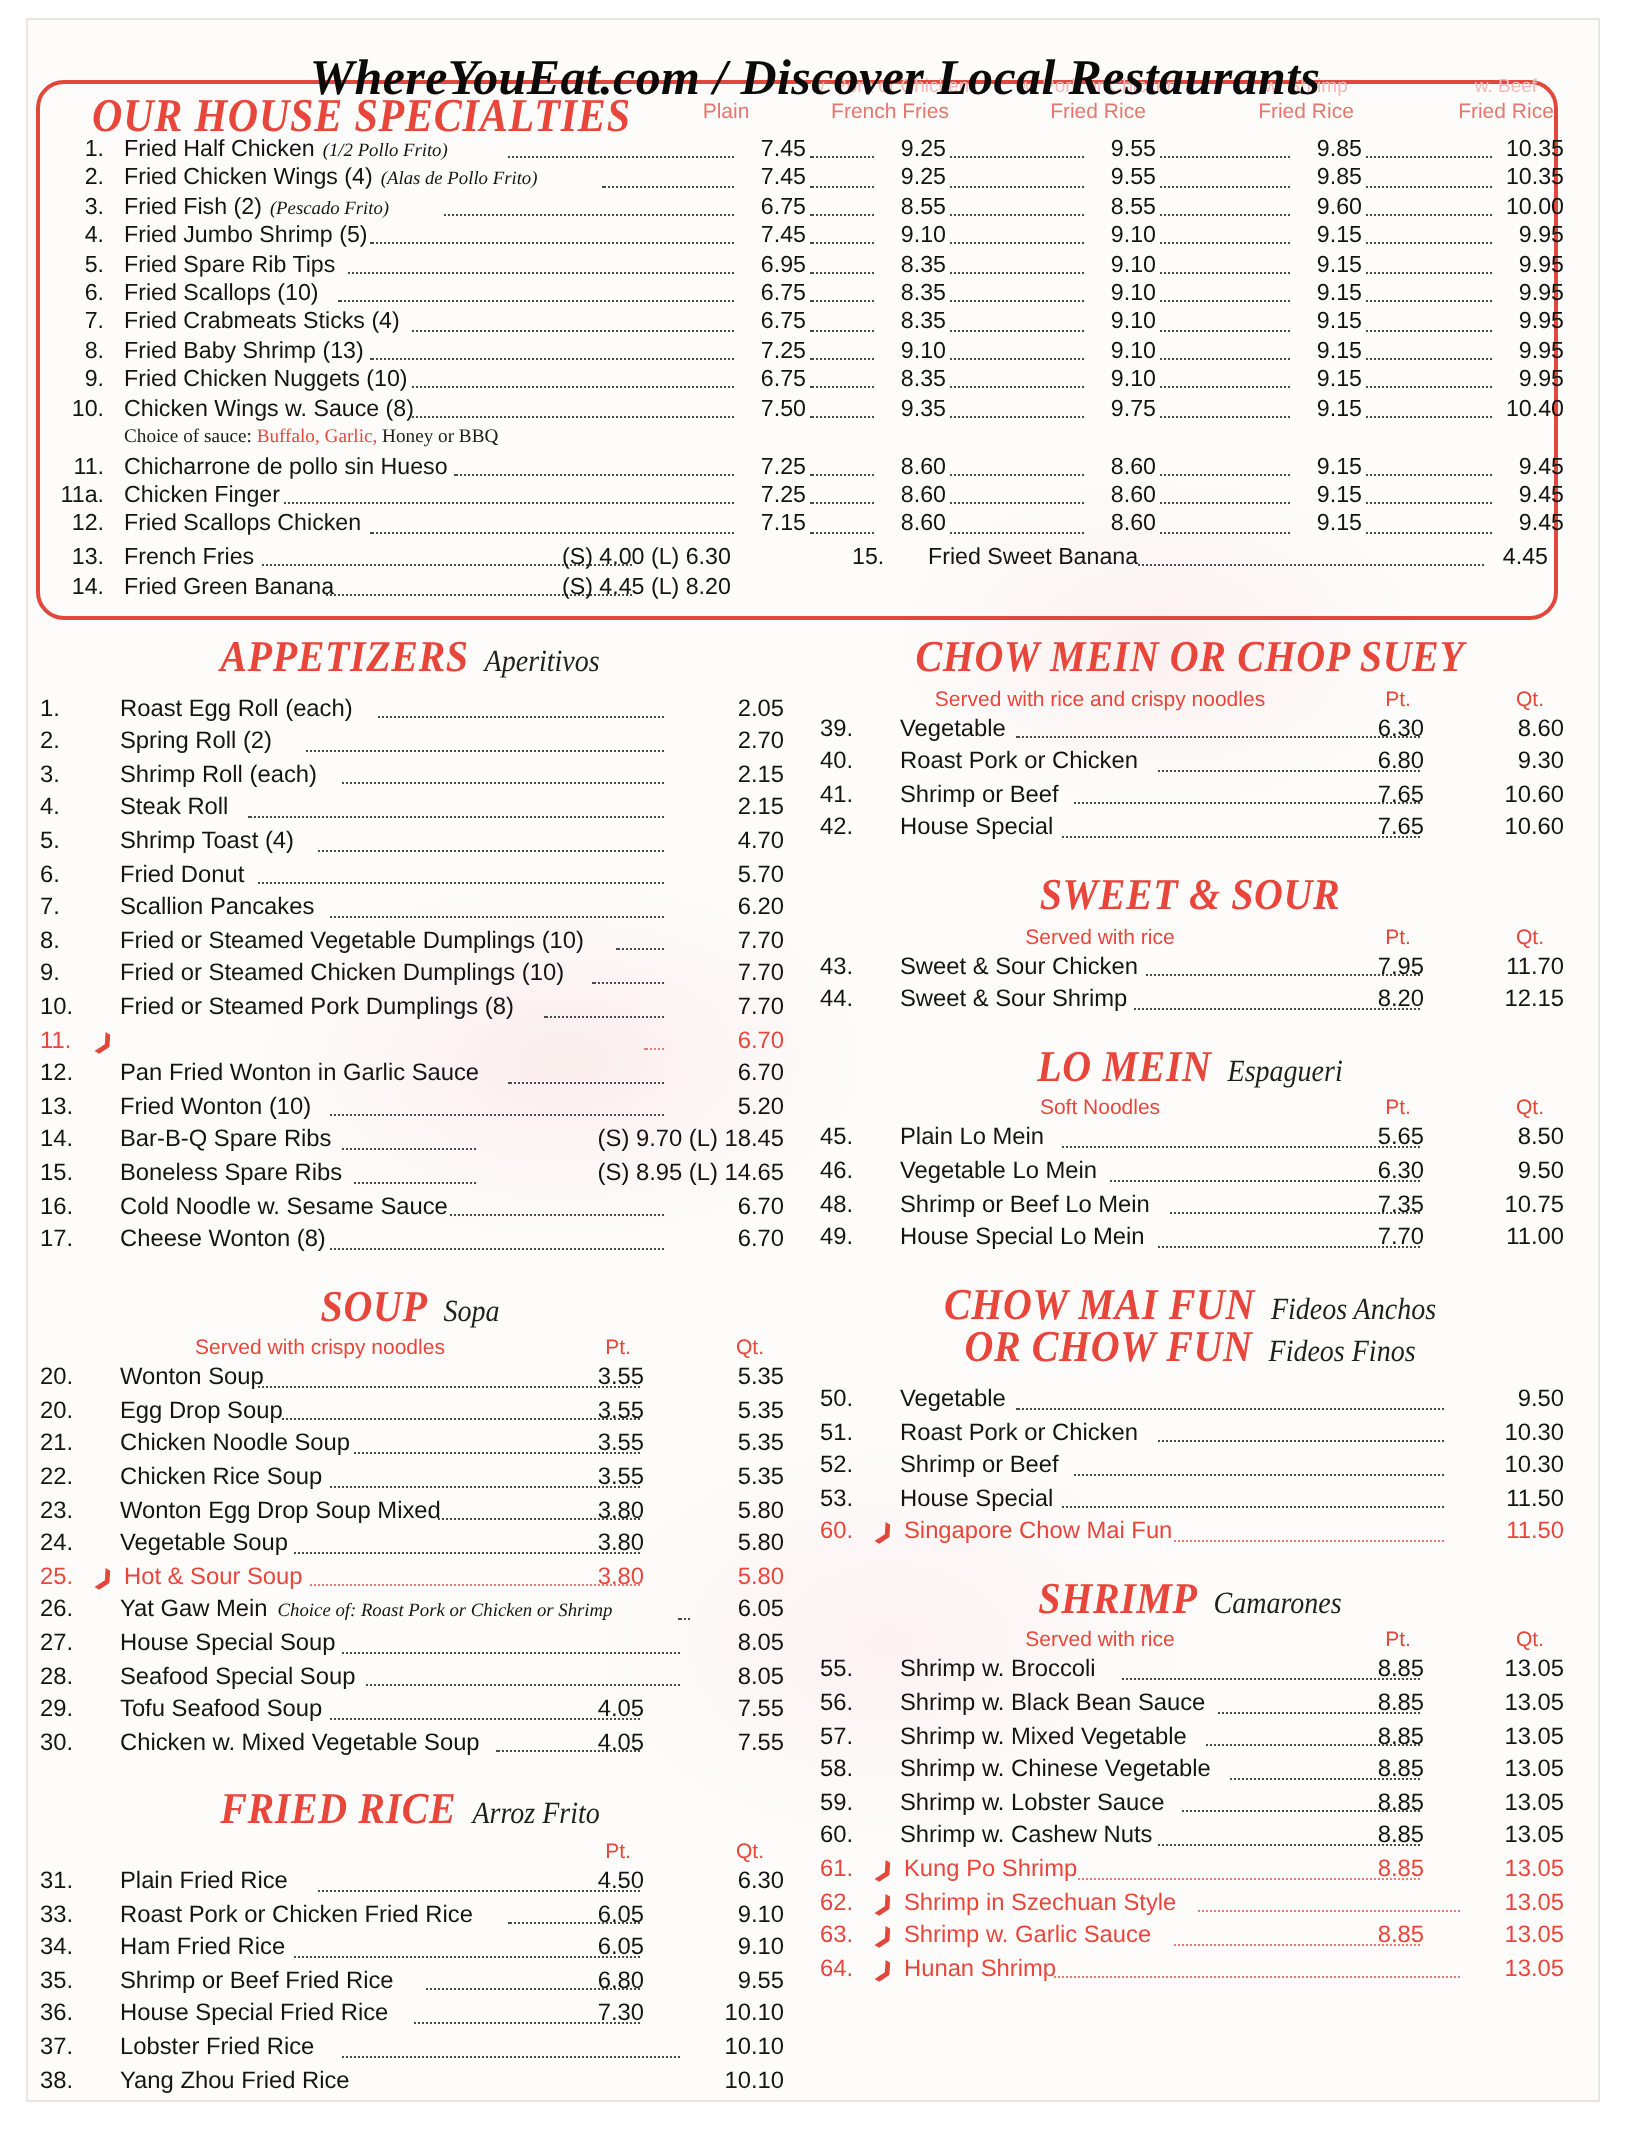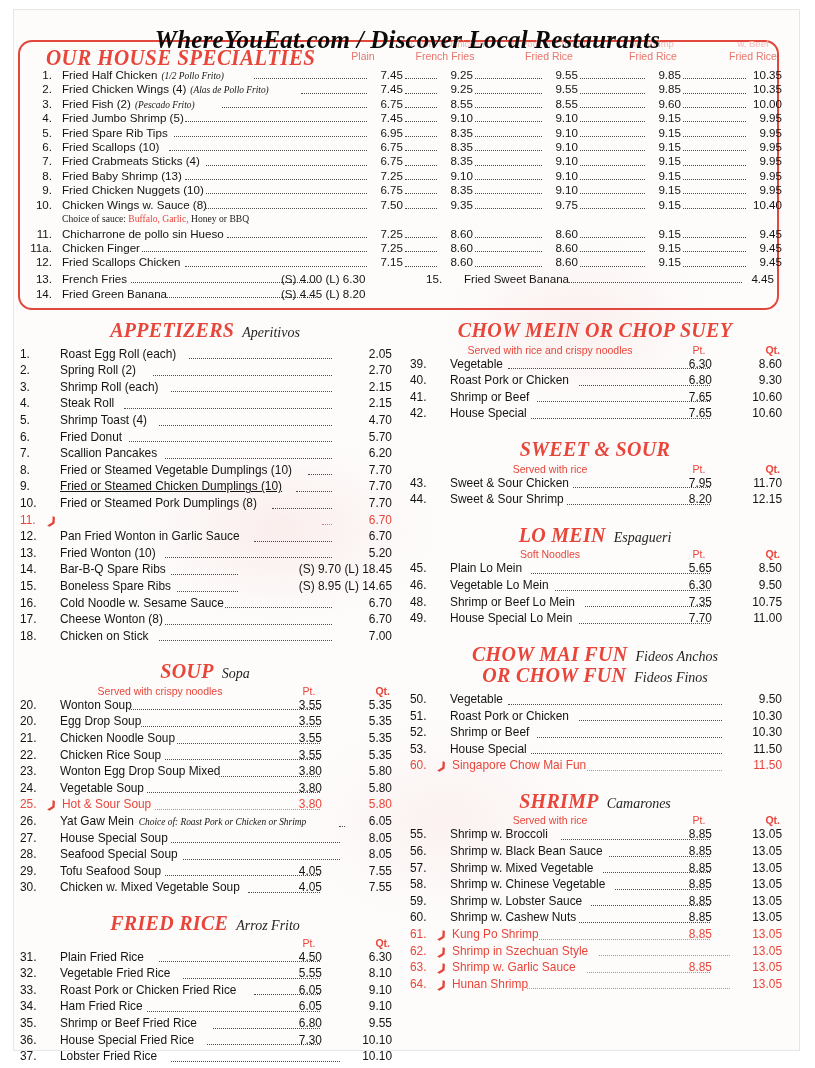--- a/index.html
+++ b/index.html
@@ -126,21 +126,21 @@
     height:13px;
     margin-top:4px;
     font-size:10.5px;
     color:#e8463b;
   }
   .sec-sub .sv{
     position:absolute;left:0;right:0;text-align:center;
     padding-right:90px;
   }
   .sec-sub .pt{position:absolute;right:74px;width:26px;text-align:center;}
-  .sec-sub .qt{position:absolute;right:6px;width:30px;text-align:right;font-weight:bold;}
+  .sec-sub .qt{position:absolute;right:6px;width:30px;text-align:center;}
   .row{
     position:relative;height:16.6px;
     font-size:11.9px;color:#141414;
   }
   .row.spicy{color:#e8463b;}
   .row .num{position:absolute;left:6px;width:30px;text-align:left;}
   .row .chili{
     position:absolute;left:34px;top:2px;
     color:#e2473c;font-size:11px;
   }
@@ -434,21 +434,21 @@
           <span class="dots" style="left: 151.15px; width: 166.85px;"></span>
         </div>
         <div class="row">
           <span class="num">8.</span>
           <span class="nm" style="left: 46px;">Fried or Steamed Vegetable Dumplings (10)</span>
           <span class="psingle">7.70</span>
           <span class="dots" style="left: 293.95px; width: 24.05px;"></span>
         </div>
         <div class="row">
           <span class="num">9.</span>
-          <span class="nm" style="left: 46px; text-decoration: underline;">Fried or Steamed Chicken Dumplings (10)</span>
+          <span class="nm" style="left: 46px;">Fried or Steamed Chicken Dumplings (10)</span>
           <span class="psingle">7.70</span>
           <span class="dots" style="left: 282.05px; width: 35.95px;"></span>
         </div>
         <div class="row">
           <span class="num">10.</span>
           <span class="nm" style="left: 46px;">Fried or Steamed Pork Dumplings (8)</span>
           <span class="psingle">7.70</span>
           <span class="dots" style="left: 258.25px; width: 59.75px;"></span>
         </div>
         <div class="row spicy">
@@ -485,26 +485,20 @@
           <span class="num">16.</span>
           <span class="nm" style="left: 46px;">Cold Noodle w. Sesame Sauce</span>
           <span class="psingle">6.70</span>
           <span class="dots" style="left: 210.65px; width: 107.35px;"></span>
         </div>
         <div class="row">
           <span class="num">17.</span>
           <span class="nm" style="left: 46px;">Cheese Wonton (8)</span>
           <span class="psingle">6.70</span>
           <span class="dots" style="left: 151.15px; width: 166.85px;"></span>
-        </div>
-        <div class="row">
-          <span class="num">18.</span>
-          <span class="nm" style="left: 46px;">Chicken on Stick</span>
-          <span class="psingle">7.00</span>
-          <span class="dots" style="left: 145.2px; width: 172.8px;"></span>
         </div>
         <div class="gap"></div>
       </div>
       <div class="sec">
         <div class="sec-title">SOUP<span class="esp">Sopa</span></div>
         <div class="sec-sub">
           <span class="sv">Served with crispy noodles</span>
           <span class="pt">Pt.</span>
           <span class="qt">Qt.</span>
         </div>
@@ -597,27 +591,20 @@
         <div class="sec-sub">
           <span class="pt">Pt.</span>
           <span class="qt">Qt.</span>
         </div>
         <div class="row">
           <span class="num">31.</span>
           <span class="nm" style="left: 46px;">Plain Fried Rice</span>
           <span class="p1">4.50</span>
           <span class="p2">6.30</span>
           <span class="dots" style="left: 145.2px; width: 160.8px;"></span>
-        </div>
-        <div class="row">
-          <span class="num">32.</span>
-          <span class="nm" style="left: 46px;">Vegetable Fried Rice</span>
-          <span class="p1">5.55</span>
-          <span class="p2">8.10</span>
-          <span class="dots" style="left: 169px; width: 137px;"></span>
         </div>
         <div class="row">
           <span class="num">33.</span>
           <span class="nm" style="left: 46px;">Roast Pork or Chicken Fried Rice</span>
           <span class="p1">6.05</span>
           <span class="p2">9.10</span>
           <span class="dots" style="left: 240.4px; width: 65.6px;"></span>
         </div>
         <div class="row">
           <span class="num">34.</span>

